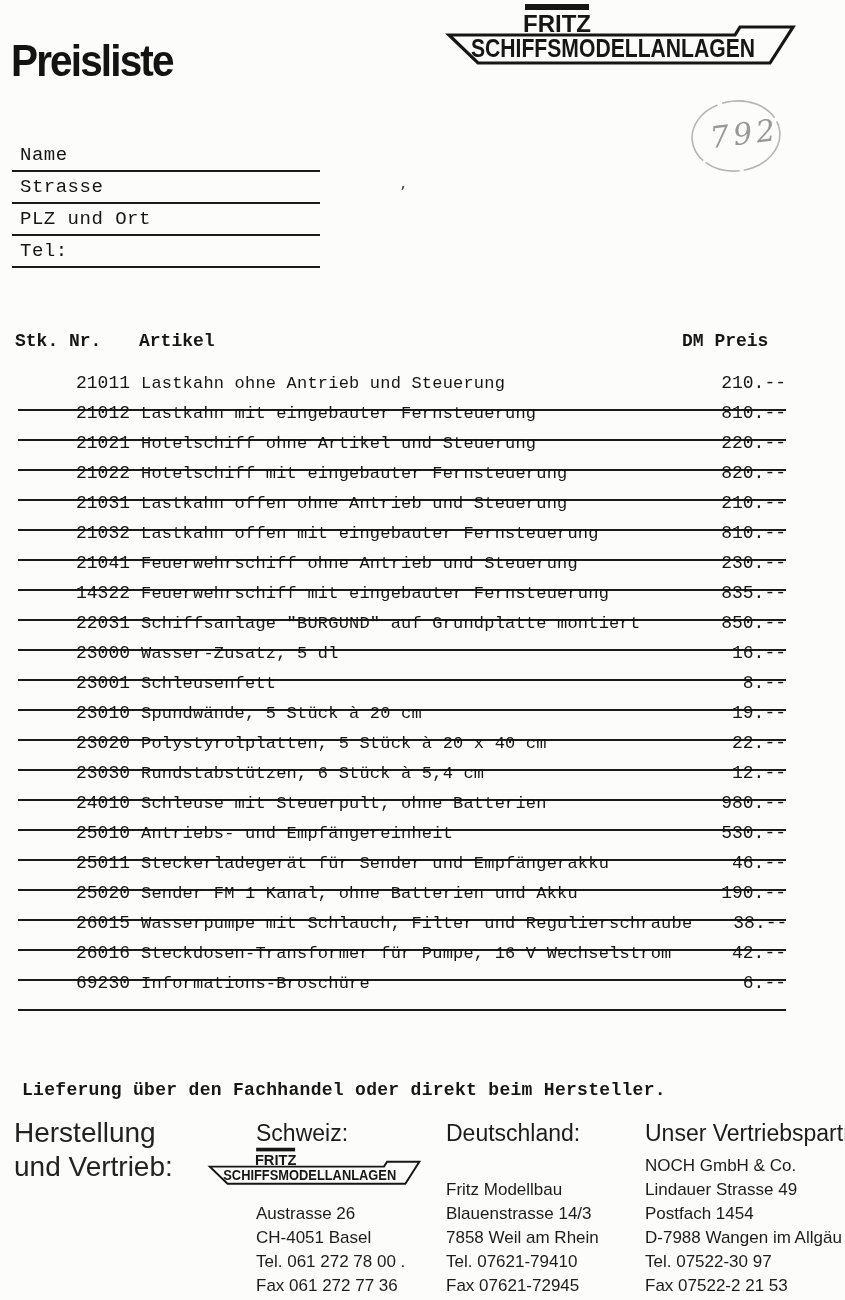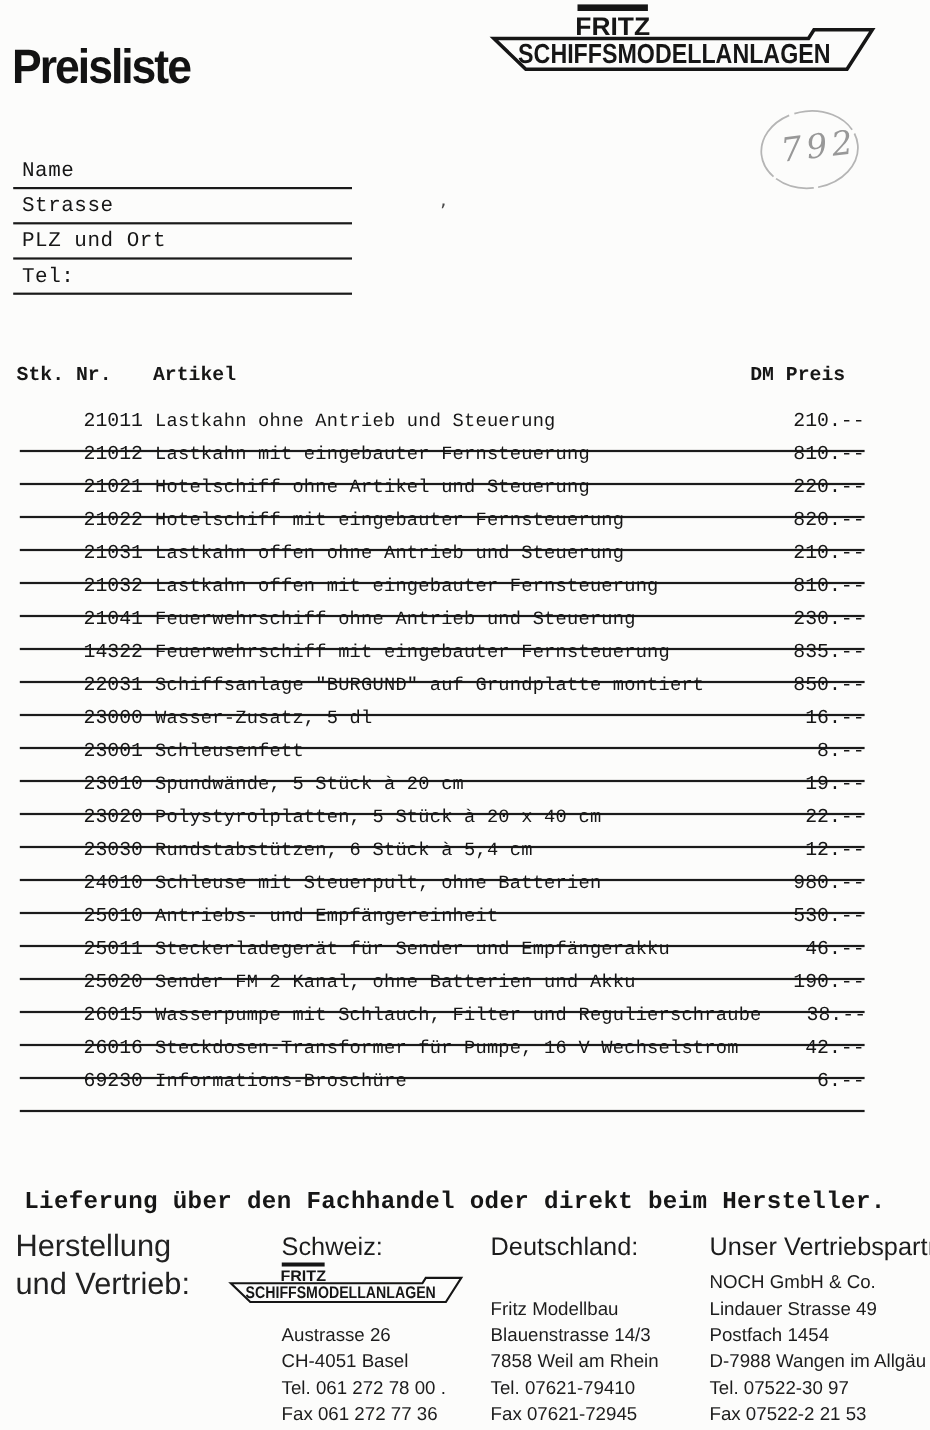--- a/index.html
+++ b/index.html
@@ -52,21 +52,21 @@
   .table-rows{left:18px;top:381px;width:768px;}
   .trow{
     height:30px;box-sizing:border-box;border-bottom:2px solid #1b1b1b;
     display:flex;align-items:flex-end;padding-bottom:16px;
   }
   .c-nr{width:112px;text-align:right;font-size:18px;flex:none;}
   .c-article{margin-left:11px;font-size:17px;flex:1;white-space:nowrap;letter-spacing:.2px;}
   .c-price{width:95px;text-align:right;font-size:18px;flex:none;}
 
   
-  .note{left:22px;top:1080px;font-size:22px;font-weight:bold;letter-spacing:.3px;white-space:nowrap;}
+  .note{left:22px;top:1080px;font-size:18px;font-weight:bold;letter-spacing:.3px;white-space:nowrap;}
   .sans{font-family:"Liberation Sans",sans-serif;}
   .footer-label{left:14px;top:1116px;font-size:28px;line-height:34px;color:#222;}
   .fheading{top:1120px;font-size:23px;color:#1c1c1c;white-space:nowrap;}
   .fh-0{left:256px;} .fh-1{left:446px;} .fh-2{left:645px;}
   .fcol{font-size:17px;line-height:24px;color:#1c1c1c;white-space:nowrap;}
   .fc-0{left:256px;top:1202px;}
   .fc-1{left:446px;top:1178px;}
   .fc-2{left:645px;top:1154px;}
 </style>
 </head>
@@ -194,21 +194,21 @@
       <span class="c-article">Antriebs- und Empfängereinheit</span>
       <span class="c-price">530.--</span>
     </div>
     <div class="trow">
       <span class="c-nr">25011</span>
       <span class="c-article">Steckerladegerät für Sender und Empfängerakku</span>
       <span class="c-price">46.--</span>
     </div>
     <div class="trow">
       <span class="c-nr">25020</span>
-      <span class="c-article">Sender FM 2 Kanal, ohne Batterien und Akku</span>
+      <span class="c-article">Sender FM 1 Kanal, ohne Batterien und Akku</span>
       <span class="c-price">190.--</span>
     </div>
     <div class="trow">
       <span class="c-nr">26015</span>
       <span class="c-article">Wasserpumpe mit Schlauch, Filter und Regulierschraube</span>
       <span class="c-price">38.--</span>
     </div>
     <div class="trow">
       <span class="c-nr">26016</span>
       <span class="c-article">Steckdosen-Transformer für Pumpe, 16 V Wechselstrom</span>

